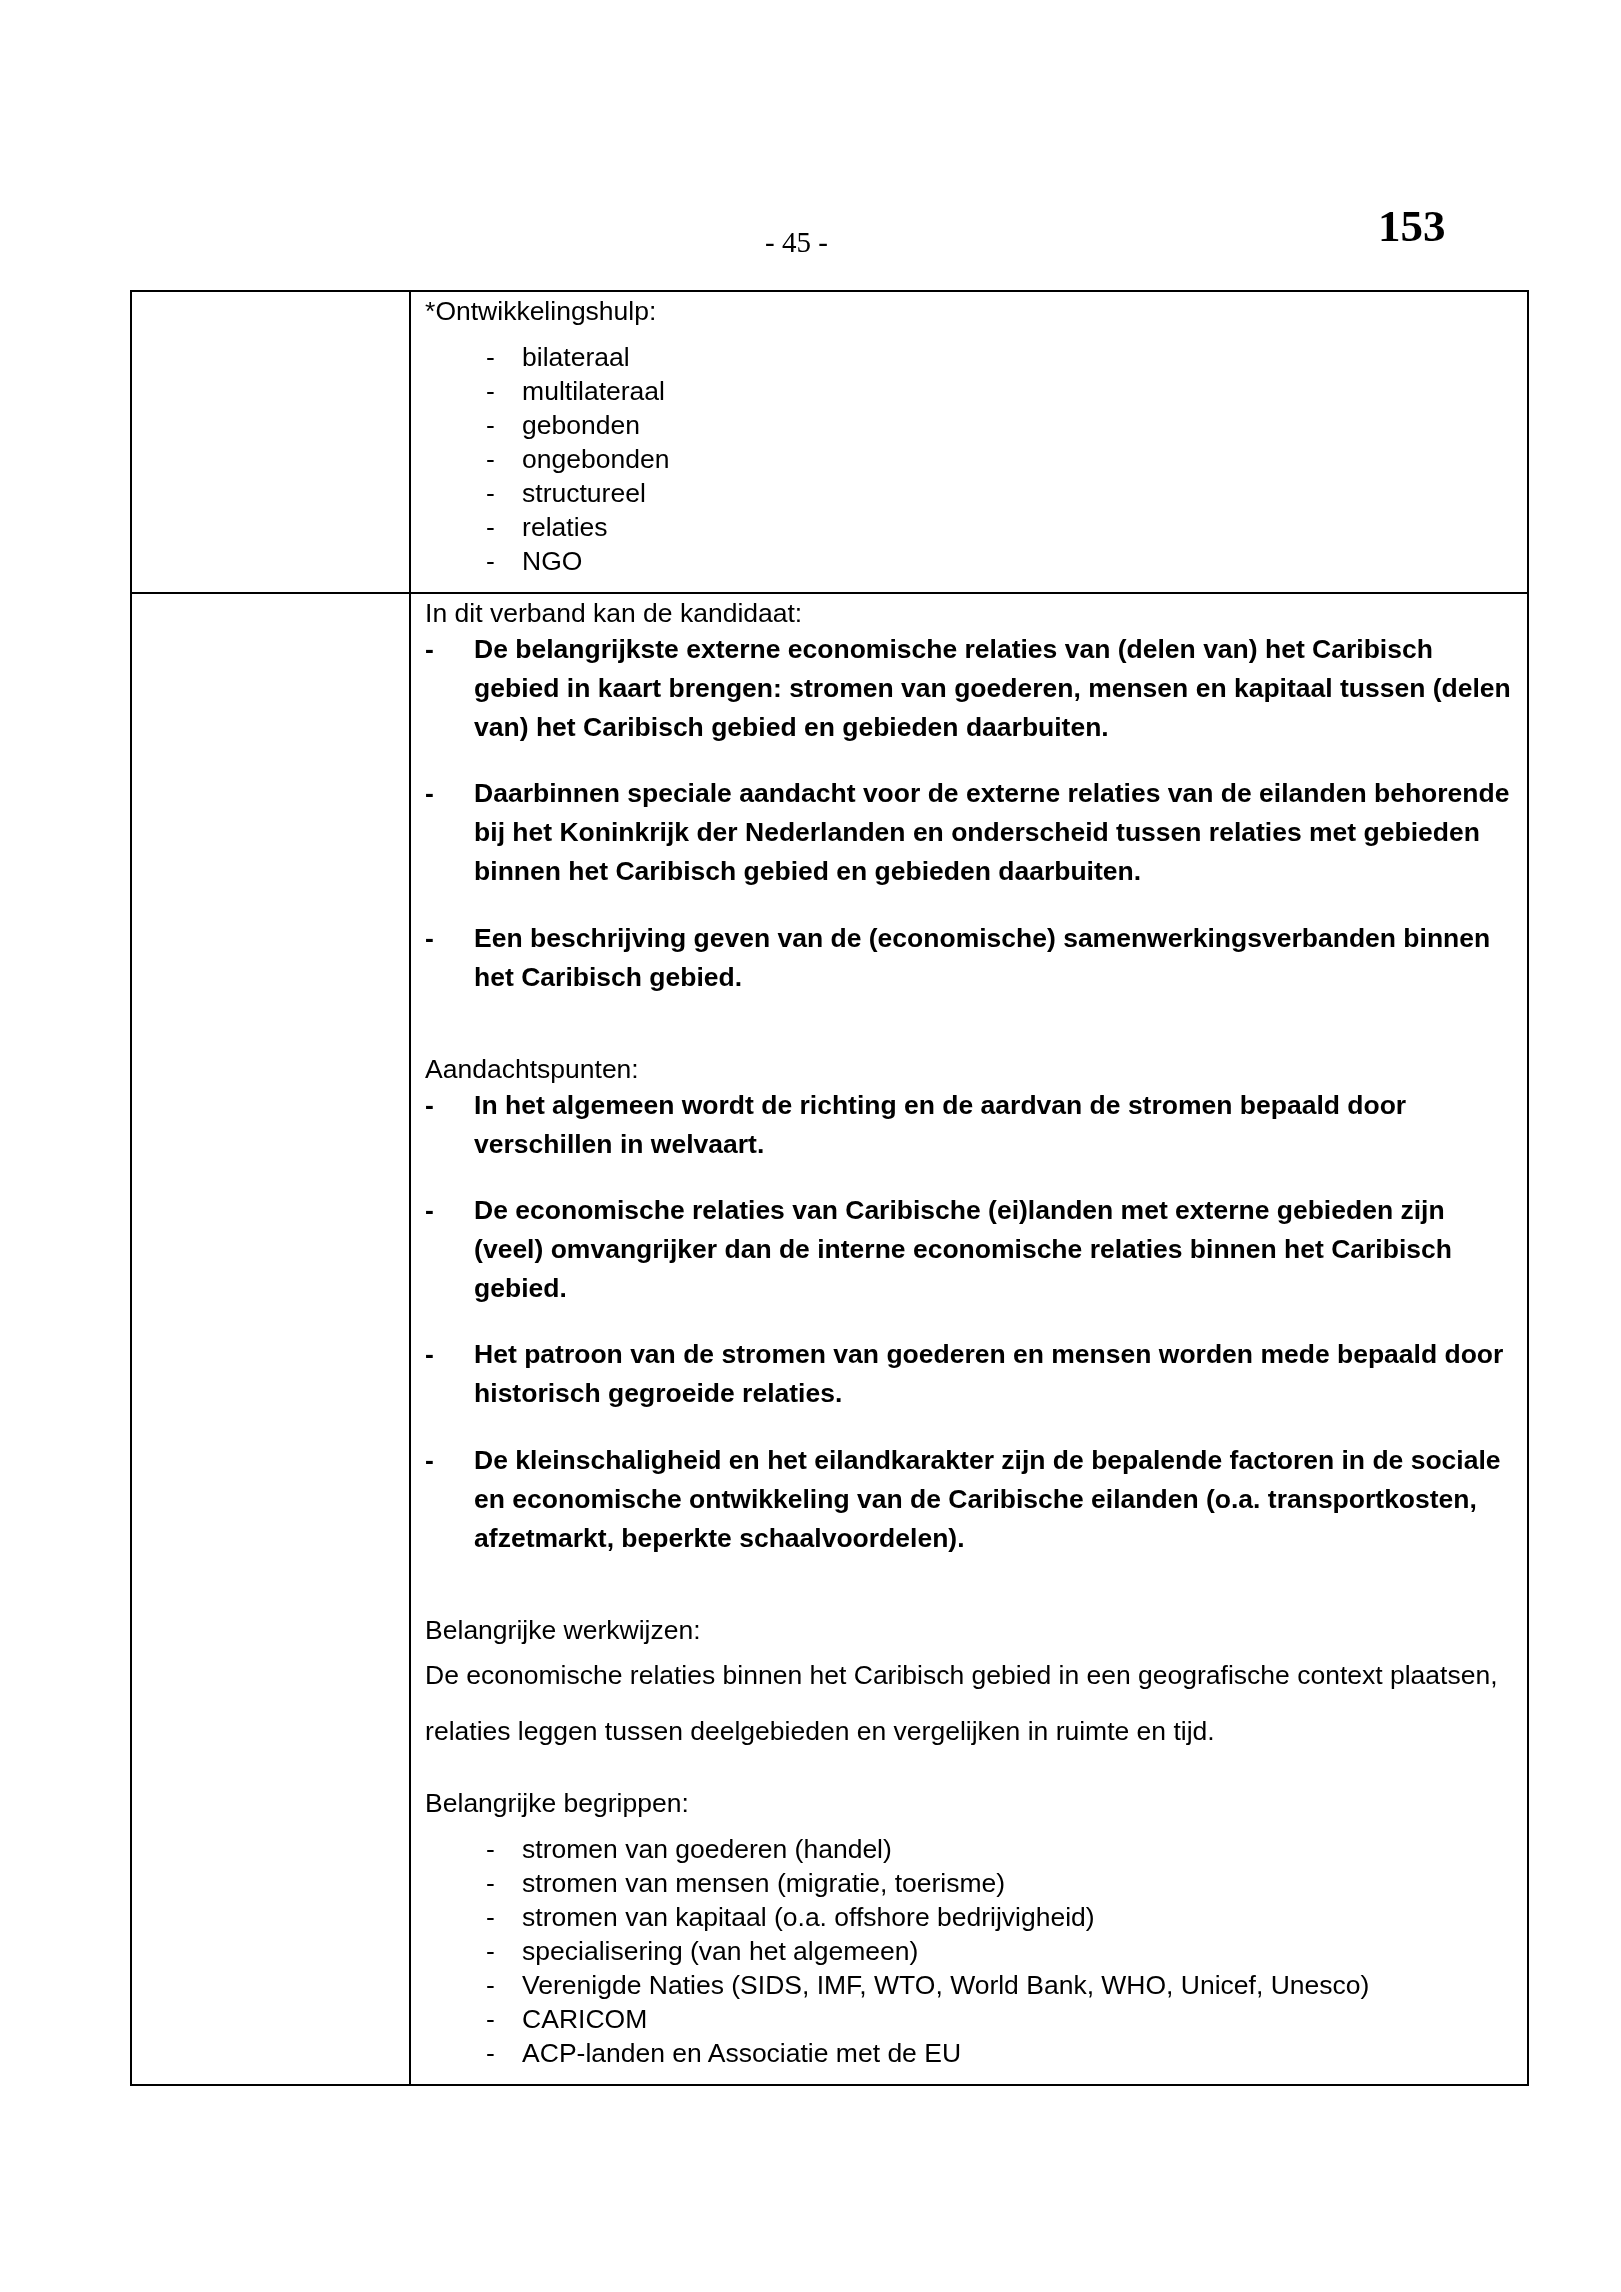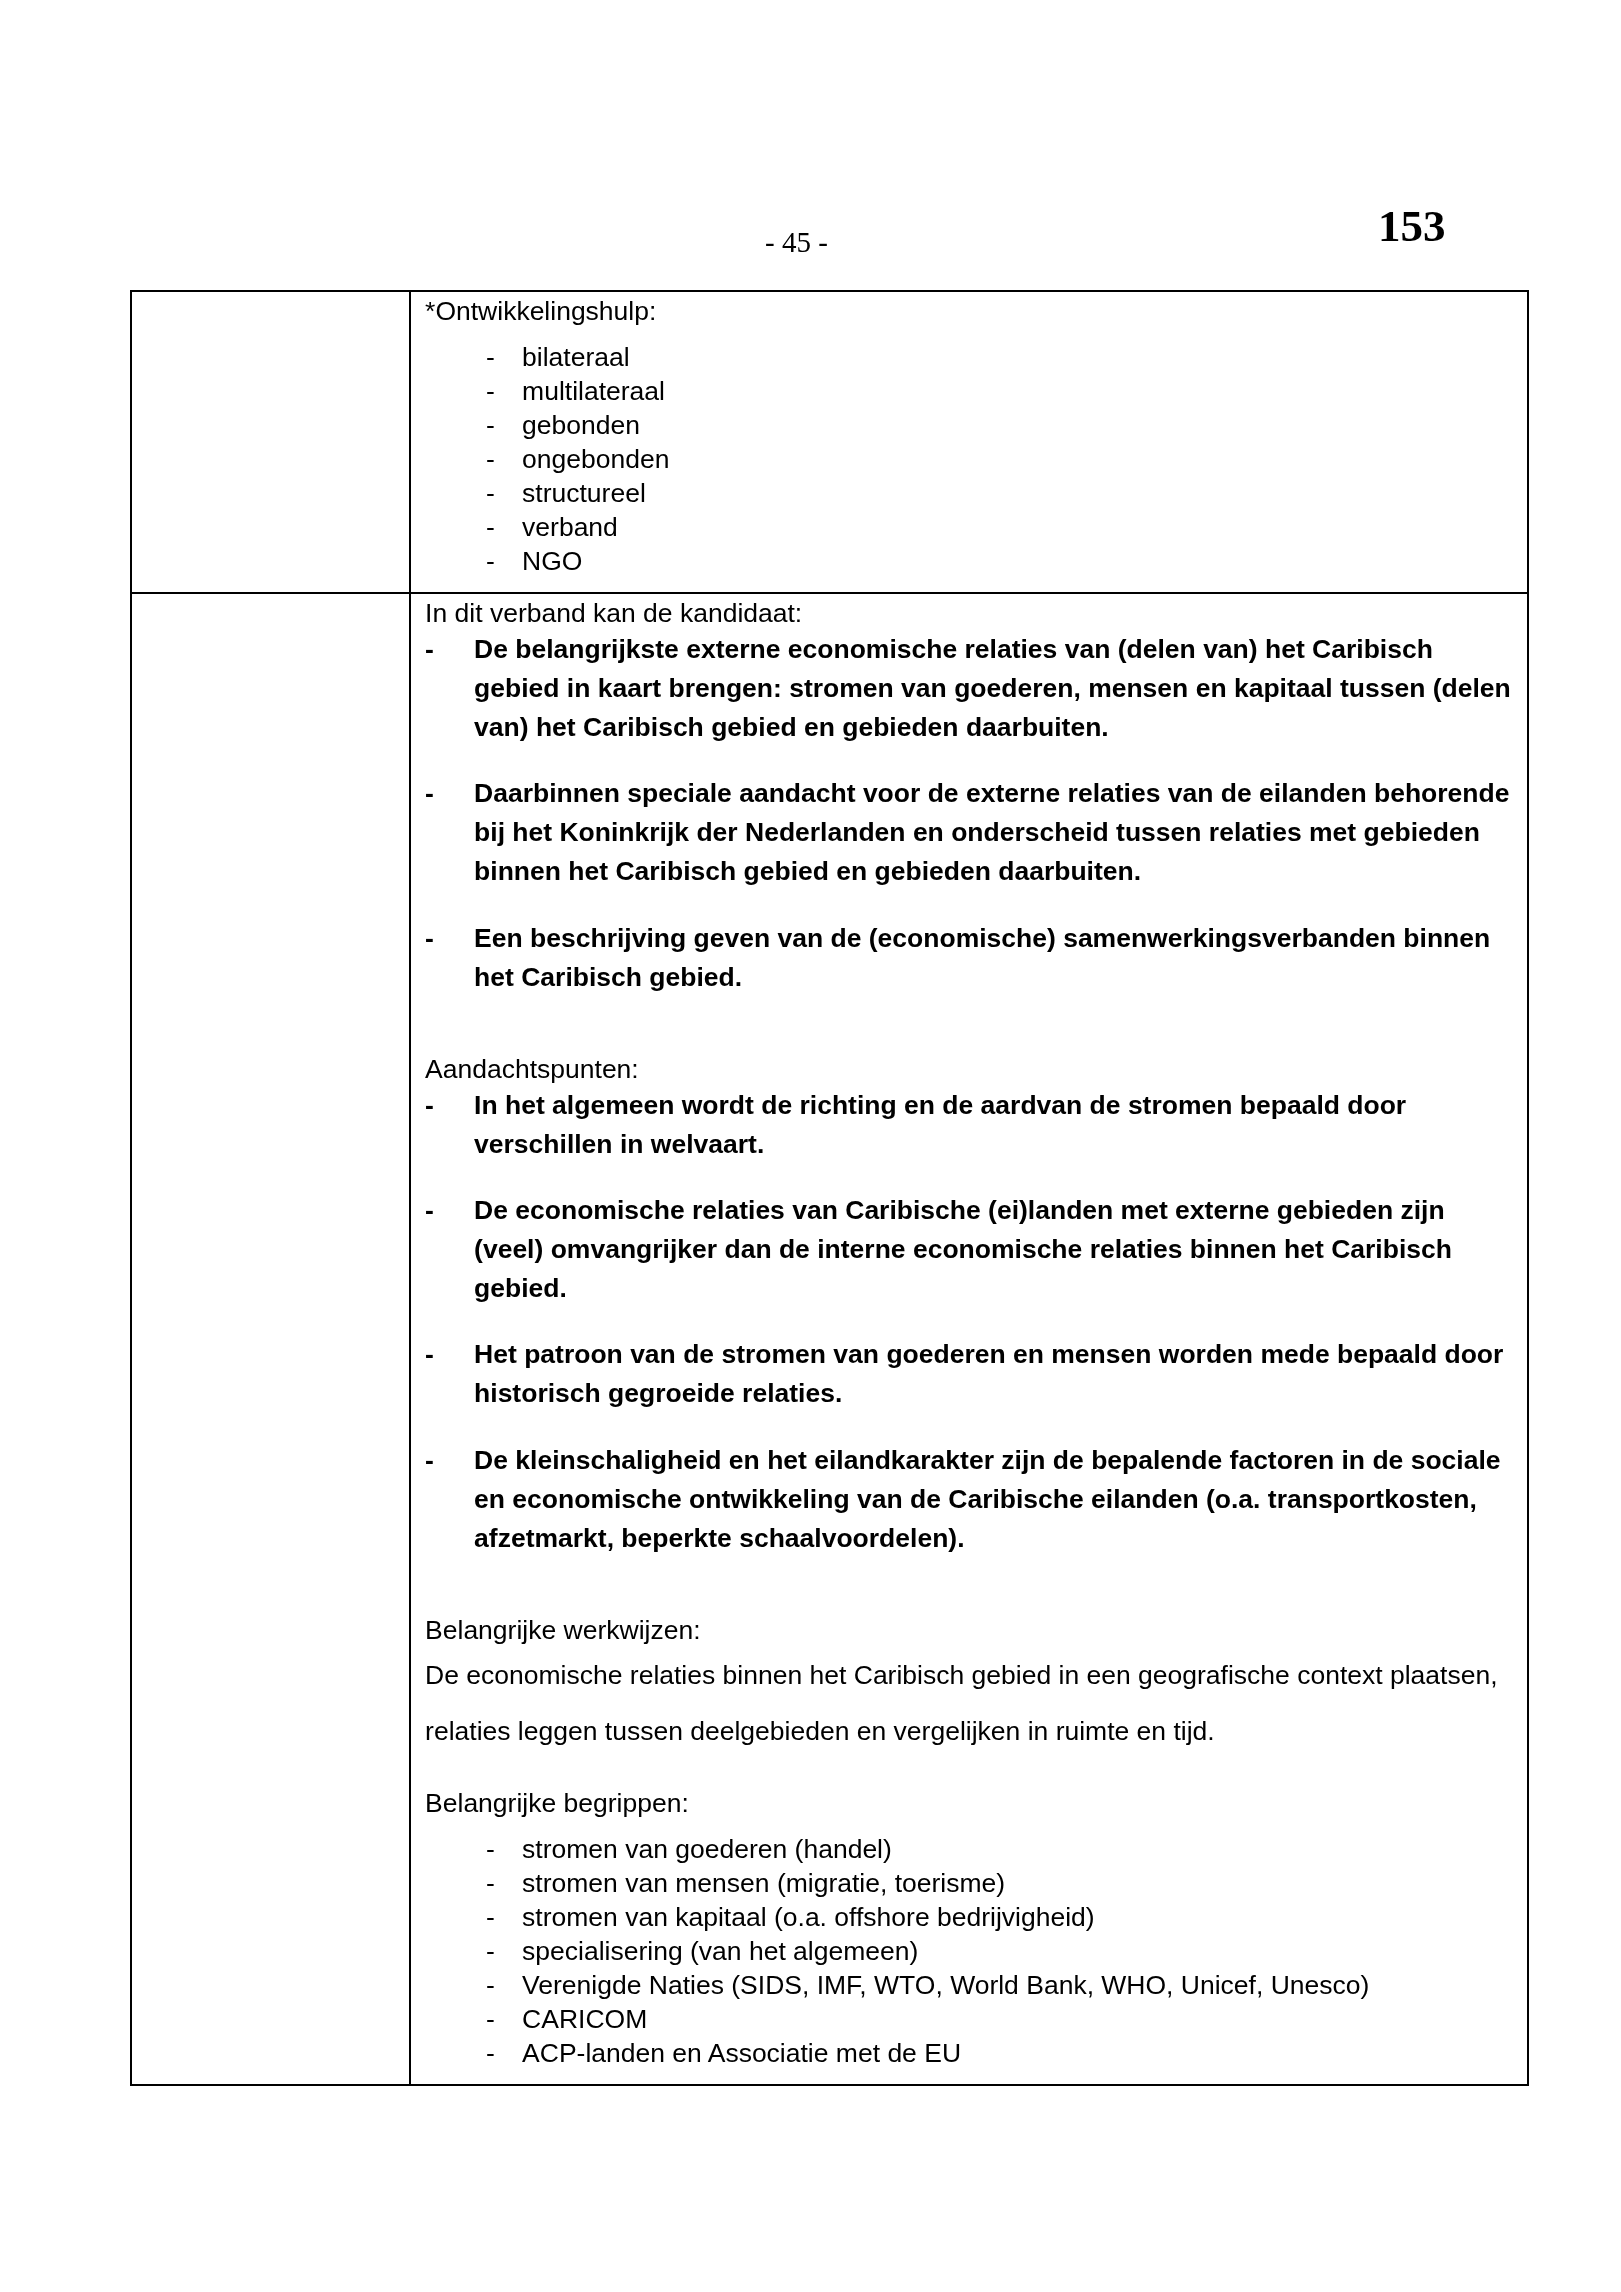--- a/index.html
+++ b/index.html
@@ -47,21 +47,21 @@
     <td></td>
     <td colspan="4">
       <div class="cellpad">
         <span class="heading">*Ontwikkelingshulp:</span>
         <ul class="dash-list">
           <li>bilateraal</li>
           <li>multilateraal</li>
           <li>gebonden</li>
           <li>ongebonden</li>
           <li>structureel</li>
-          <li>verband</li>
+          <li>relaties</li>
           <li>NGO</li>
         </ul>
       </div>
     </td>
   </tr>
 
 
   <tr>
     <td></td>
     <td colspan="4">

